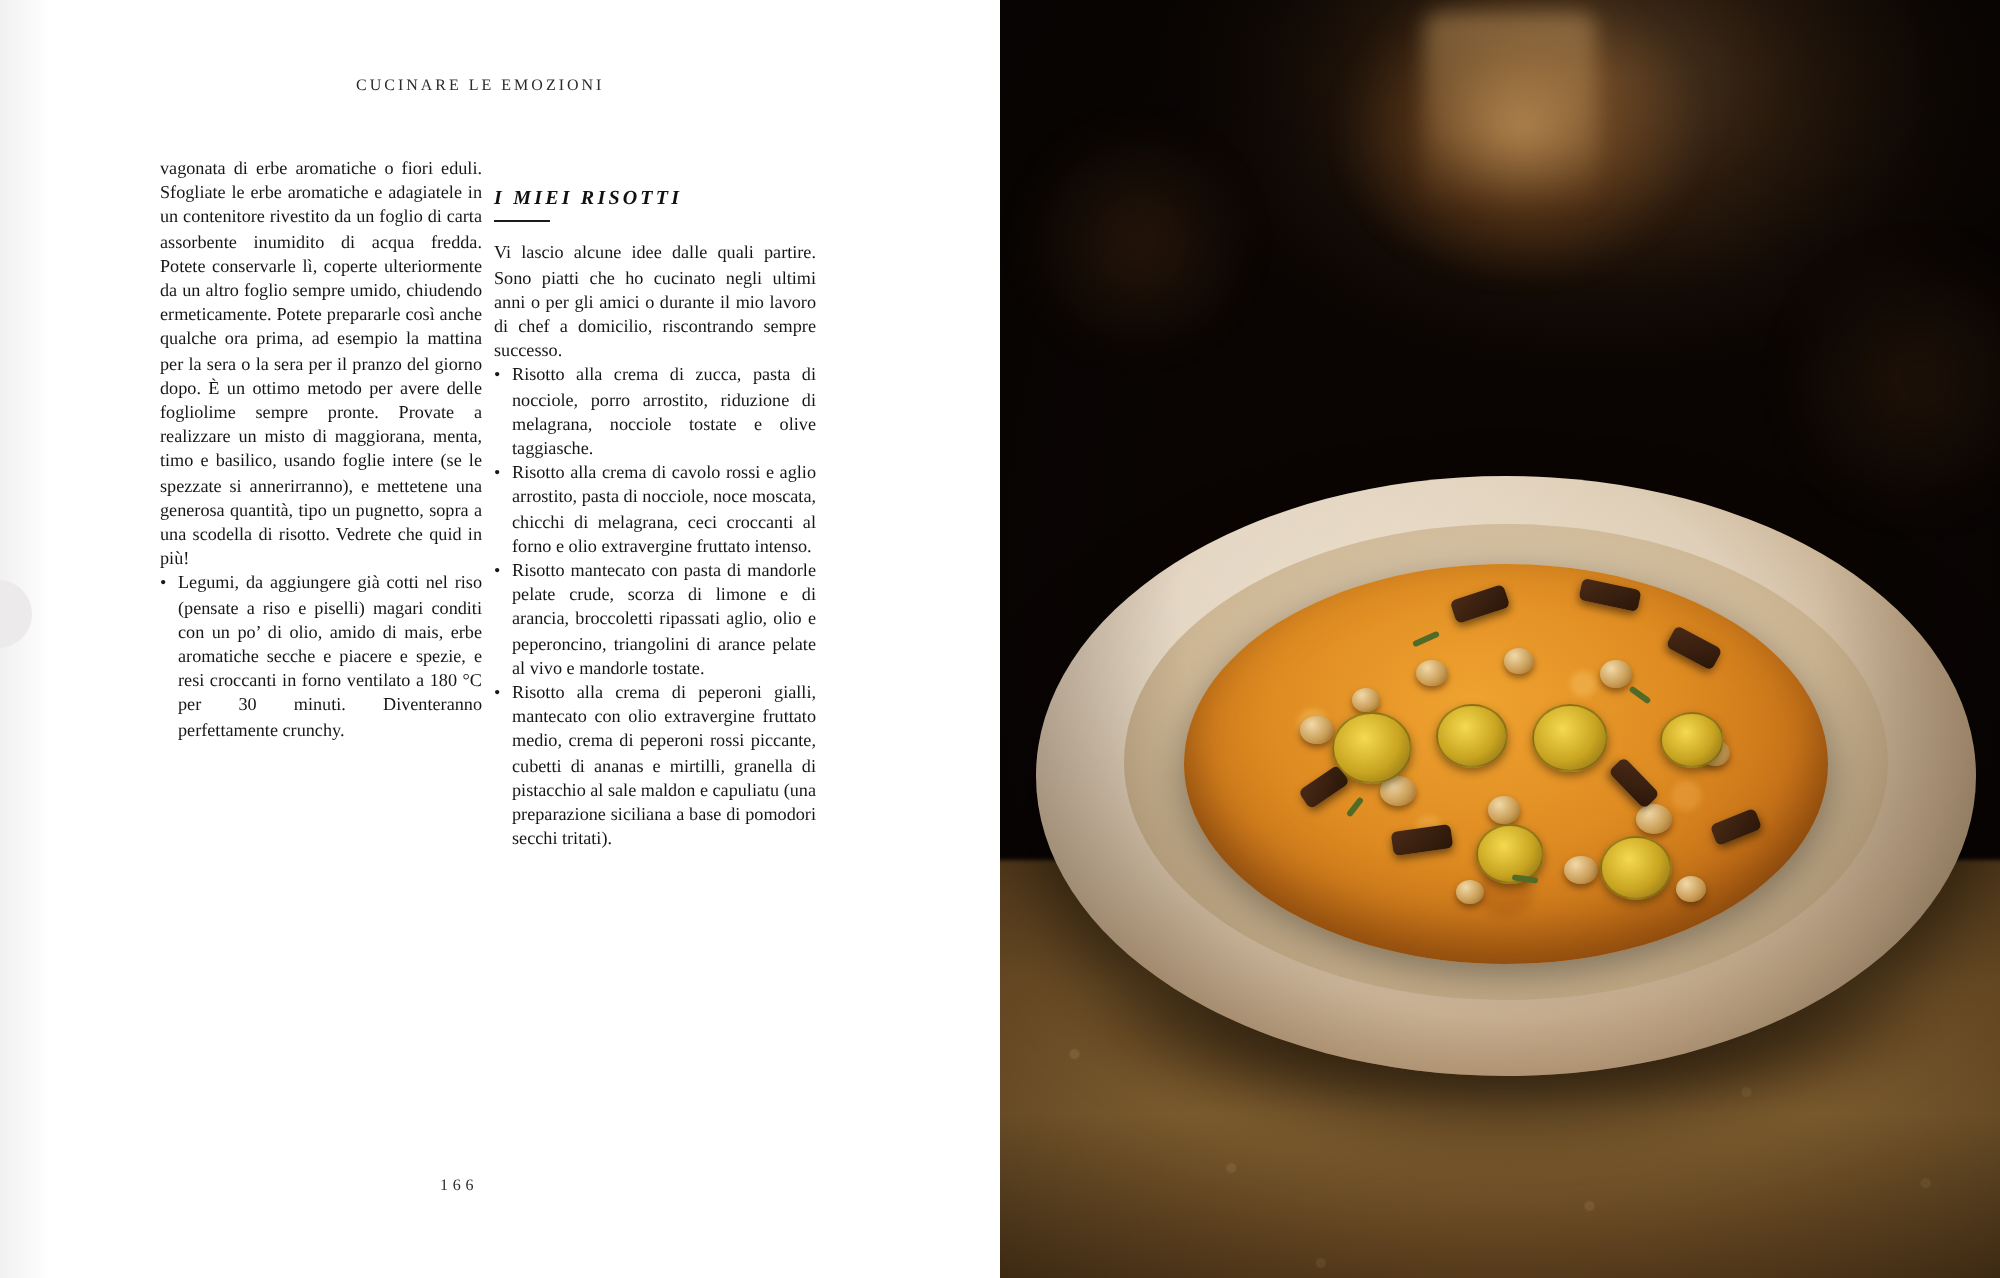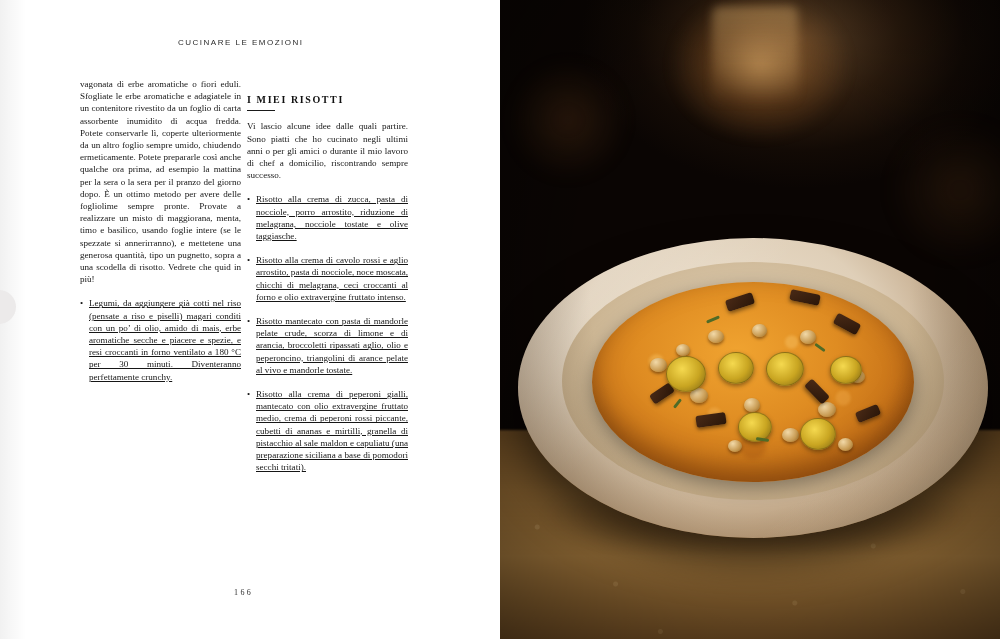--- a/index.html
+++ b/index.html
@@ -46,21 +46,21 @@
     background: #eceaea;
     border-radius: 50%;
   }
   .running-head {
     position: absolute;
     left: 178px;
     top: 38px;
     font-size: 8px;
     letter-spacing: 1.5px;
     color: #2b2b2b;
-    font-family: Liberation Sans, sans-serif;
+    font-family: Liberation Serif, serif;
   }
   .columns {
     position: absolute;
     left: 80px;
     top: 78px;
     width: 340px;
     display: flex;
     gap: 6px;
   }
   .col {
@@ -76,52 +76,51 @@
     hyphens: manual;
   }
   .col .bullets {
     margin: 0;
     padding: 0;
     list-style: none;
   }
   .col .bullets li {
     position: relative;
     padding-left: 9px;
-    margin-top: 12px;
     font-size: 9.1px;
     line-height: 12.2px;
     text-align: justify;
     text-align-last: left;
     color: #161616;
-    text-decoration: underline;
   }
   .col .bullets li:before {
     content: "•";
     position: absolute;
     left: 0;
     top: 0;
     font-size: 9px;
     line-height: 12.2px;
   }
   .sec-title {
     font-size: 10px;
     letter-spacing: 1.6px;
     font-weight: bold;
     color: #111;
     margin: 16px 0 0 0;
+    font-style: italic;
   }
   .sec-rule {
     width: 28px;
     height: 1.4px;
     background: #1a1a1a;
     margin: 5px 0 9px 0;
   }
   .folio {
     position: absolute;
-    left: 234px;
+    left: 220px;
     top: 588px;
     font-size: 8px;
     letter-spacing: 2.4px;
     color: #2b2b2b;
   }
 
   
   .photo-page {
     position: relative;
     width: 500px;

